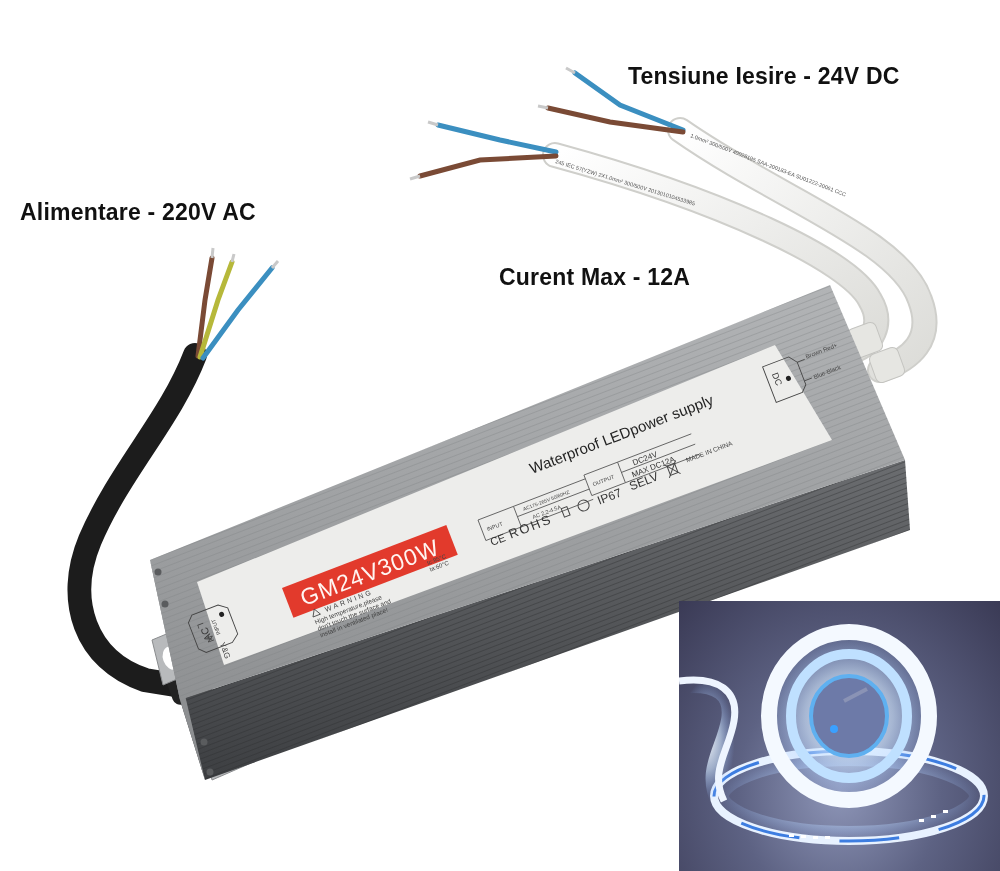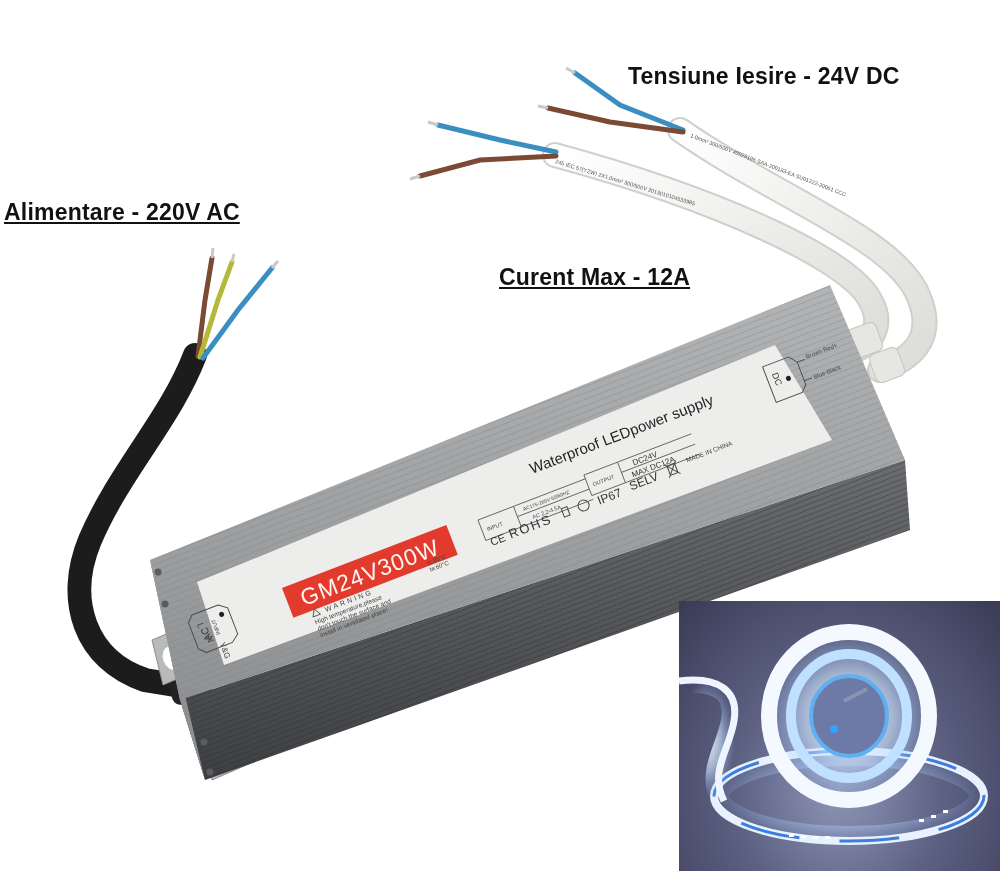--- a/index.html
+++ b/index.html
@@ -3,22 +3,22 @@
 <meta charset="utf-8">
 <style>
   html, body { margin: 0; padding: 0; background: #ffffff; }
   body { width: 1000px; height: 871px; position: relative; overflow: hidden; font-family: "Liberation Sans", sans-serif; }
   .stage { position: absolute; left: 0; top: 0; width: 1000px; height: 871px; }
   .annot {
     position: absolute; font-family: "Liberation Sans", sans-serif; font-weight: 700;
     font-size: 23px; color: #111111; white-space: nowrap; letter-spacing: 0.2px;
   }
   #a-out  { left: 628px; top: 63px; }
-  #a-in   { left: 4px;  top: 199px; text-decoration: underline; }
-  #a-cur  { left: 499px; top: 264px; text-decoration: underline; }
+  #a-in   { left: 20px;  top: 199px; }
+  #a-cur  { left: 499px; top: 264px; }
   #a-pow  { left: 221px; top: 384px; }
   .inset {
     position: absolute; left: 679px; top: 601px; width: 321px; height: 270px; overflow: hidden;
     background: radial-gradient(ellipse at 50% 70%, #8e96b8 0%, #5d6283 45%, #3a3a55 100%);
   }
   svg text { font-family: "Liberation Sans", sans-serif; }
 </style>
 </head>
 <body>
 

